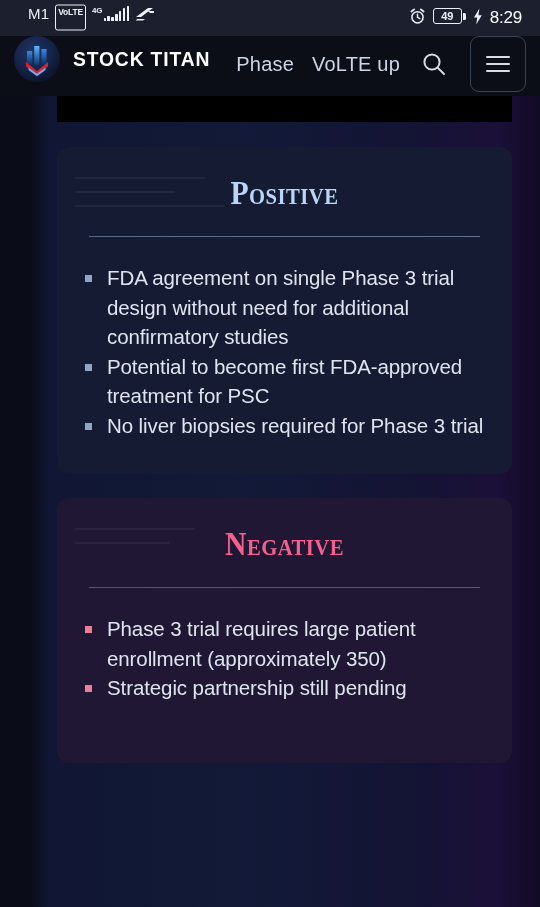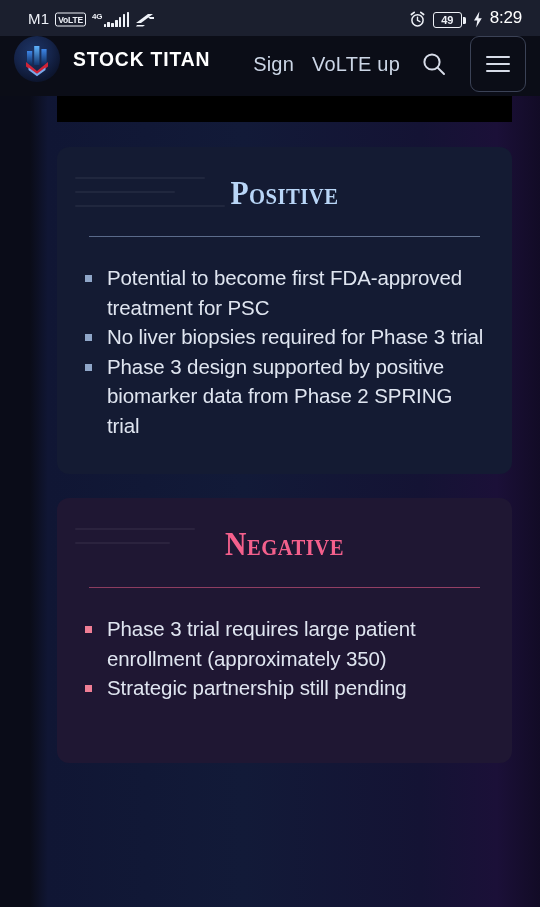--- a/index.html
+++ b/index.html
@@ -37,33 +37,33 @@
     height: 36px;
     background: #1b1f2e;
     display: flex;
     align-items: center;
     justify-content: space-between;
     padding: 0 18px 0 28px;
     color: #e9ecf4;
     font-size: 14px;
     z-index: 40;
   }
-  .sb-left, .sb-right { display: flex; align-items: flex-end; }
+  .sb-left, .sb-right { display: flex; align-items: flex-start; }
   .sb-left { gap: 6px; }
   .sb-right { gap: 7px; }
 
   .carrier { font-size: 15px; letter-spacing: .2px; color: #eef1f7; }
 
   .volte {
     border: 1.6px solid #eef1f7;
     border-radius: 2.5px;
     font-size: 8.5px;
     font-weight: bold;
     line-height: 1;
-    padding: 2px 2px 1px 2px;
+    padding: 2px 2px 13px 2px;
     letter-spacing: -.2px;
     color: #eef1f7;
     transform: translateY(-.5px);
   }
 
   .netgrp { display: flex; align-items: flex-end; gap: 1px; height: 16px; }
   .gtext {
     font-size: 8px; font-weight: bold; line-height: 1;
     color: #eef1f7; transform: translateY(-6px);
   }
@@ -306,21 +306,21 @@
           <rect x="20.2" y="10" width="5.2" height="19" fill="url(#bblue)"></rect>
           <rect x="27.4" y="13" width="5.2" height="16" fill="url(#bblue2)"></rect>
           <path d="M12 26 L23 35 L34 26 L34 30.5 L23 39 L12 30.5 Z" fill="#cf2338"></path>
           <path d="M14.5 31.5 L23 37.8 L31.5 31.5 L31.5 34 L23 40.3 L14.5 34 Z" fill="#7aa8e8"></path>
         </svg>
       </span>
       <span id="brand-name">STOCK TITAN</span>
     </div>
 
     <div id="nav-right">
-      <span class="navlink">Sign</span>
+      <span class="navlink">Phase</span>
       <span class="navlink">VoLTE up</span>
       <span id="search-btn">
         <svg width="28" height="28" viewBox="0 0 28 28">
           <circle cx="12" cy="12" r="7.6" fill="none" stroke="#d7dce8" stroke-width="2"></circle>
           <path d="M17.6 17.6 L24 24" stroke="#d7dce8" stroke-width="2" stroke-linecap="round"></path>
         </svg>
       </span>
       <span id="menu-btn">
         <i></i>
           <i></i>
@@ -333,23 +333,23 @@
 
     <div id="black-strip"></div>
 
     <div class="card" id="card-positive">
       <div class="ghost" style="left:18px; top:30px; width:130px;"></div>
       <div class="ghost" style="left:18px; top:44px; width:100px;"></div>
       <div class="ghost" style="left:18px; top:58px; width:150px;"></div>
       <div class="card-title" id="title-positive">Positive</div>
       <div class="card-divider" id="divider-positive"></div>
       <ul class="bullets" id="list-positive">
+        <li>FDA agreement on single Phase 3 trial design without need for additional confirmatory studies</li>
         <li>Potential to become first FDA-approved treatment for PSC</li>
         <li>No liver biopsies required for Phase 3 trial</li>
-        <li>Phase 3 design supported by positive biomarker data from Phase 2 SPRING trial</li>
       </ul>
     </div>
 
     <div class="card" id="card-negative">
       <div class="ghost" style="left:18px; top:30px; width:120px;"></div>
       <div class="ghost" style="left:18px; top:44px; width:95px;"></div>
       <div class="card-title" id="title-negative">Negative</div>
       <div class="card-divider" id="divider-negative"></div>
       <ul class="bullets" id="list-negative">
         <li>Phase 3 trial requires large patient enrollment (approximately 350)</li>

